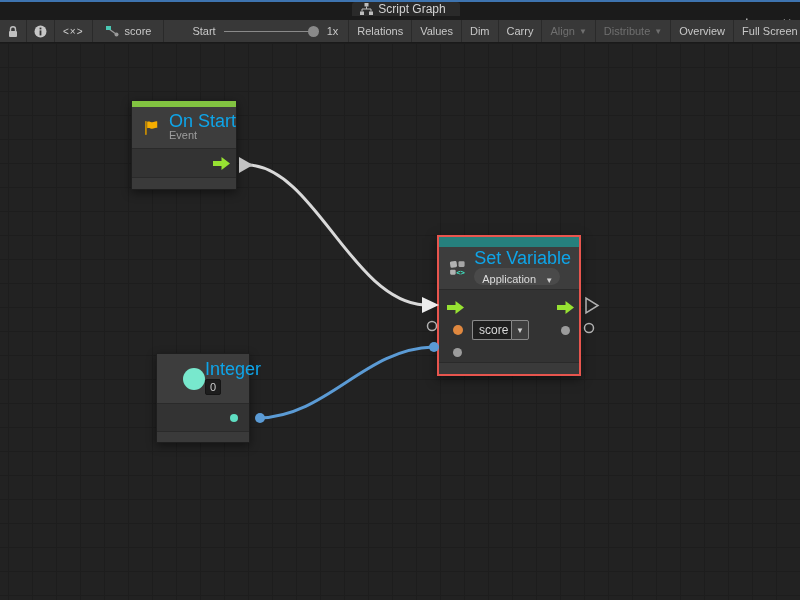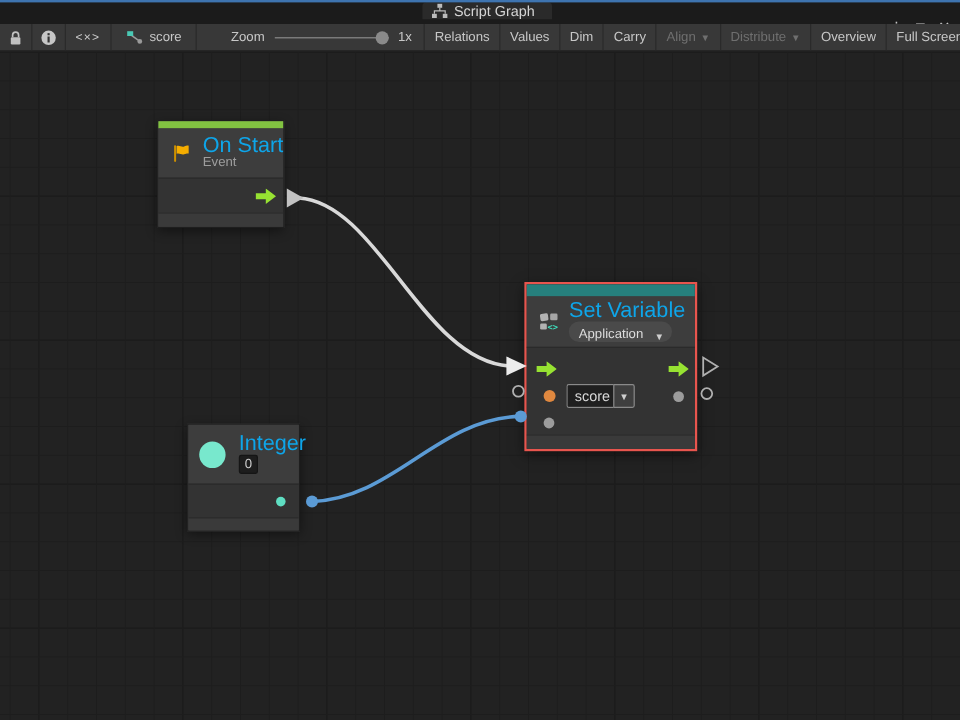--- a/index.html
+++ b/index.html
@@ -71,21 +71,21 @@
   .setvar .row1 { height:20px; padding:0 5px 0 8px; justify-content:space-between; }
   .setvar .row2 { height:26px; padding:0 9px 0 14px; gap:9px; }
   .setvar .row3 { height:18px; padding-left:14px; }
   .field { display:flex; align-items:center; width:39px; height:20px; background:#1f1f1f; border:1px solid #8a8a8a; border-right:none; border-radius:2px 0 0 2px; padding-left:6px; font-size:12px; color:#d8d8d8; }
   .field-dd { display:flex; align-items:center; justify-content:center; width:18px; height:20px; background:#3f3f3f; border:1px solid #8a8a8a; border-radius:0 2px 2px 0; font-size:8px; color:#cfcfcf; }
   .spacer { flex:1; }
   .setvar .node-footer { height:12px; position:absolute; bottom:0; left:0; right:0; }
 
   
   .integer { left:156px; top:353px; width:94px; height:90px; }
-  .integer .node-header { height:49px; padding-left:9px; gap:11px; align-items:center; }
+  .integer .node-header { height:49px; padding-left:9px; align-items:center;margin-left:17px; }
   .int-col { display:flex; flex-direction:column; gap:2px; }
   .value-box { width:16px; height:16px; background:#1d1d1d; border:1px solid #151515; border-radius:2px; color:#cccccc; font-size:11px; display:flex; align-items:center; justify-content:center; }
   .integer .node-body { height:28px; display:flex; align-items:center; justify-content:flex-end; padding-right:11px; }
   .integer .node-footer { height:11px; }
 </style>
 </head>
 <body>
 
 <div class="window">
 
@@ -127,21 +127,21 @@
     </div>
     <div class="tb-btn" style="padding:0 12px;">
       <svg width="14" height="12" viewBox="0 0 14 12" style="margin-right:6px;">
         <path d="M4 4 L11 9" stroke="#9a9a9a" stroke-width="1.3"></path>
         <rect x="1" y="1" width="5" height="4" fill="#4ac8b4"></rect>
         <circle cx="11.5" cy="9.5" r="2" fill="#9a9a9a"></circle>
       </svg>
       <span>score</span>
     </div>
     <div class="zoom-area">
-      <span>Zoom</span>
+      <span>Start</span>
       <div class="slider">
         <div class="slider-track"></div>
         <div class="slider-handle"></div>
       </div>
       <span>1x</span>
     </div>
     <div class="tb-group-right">
       <div class="tb-btn">
           <span>Relations</span>
         </div>

